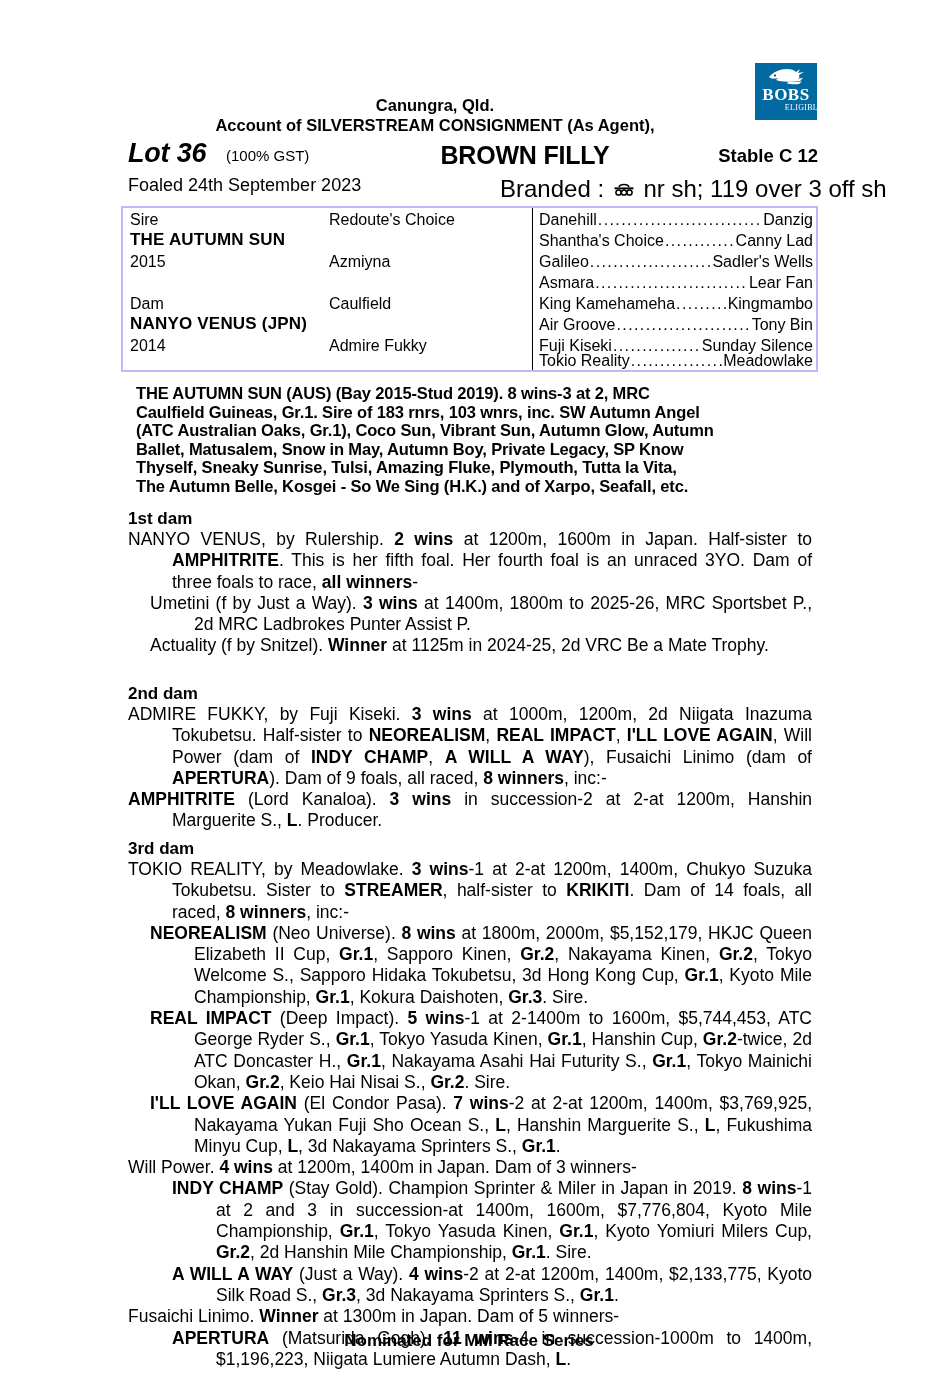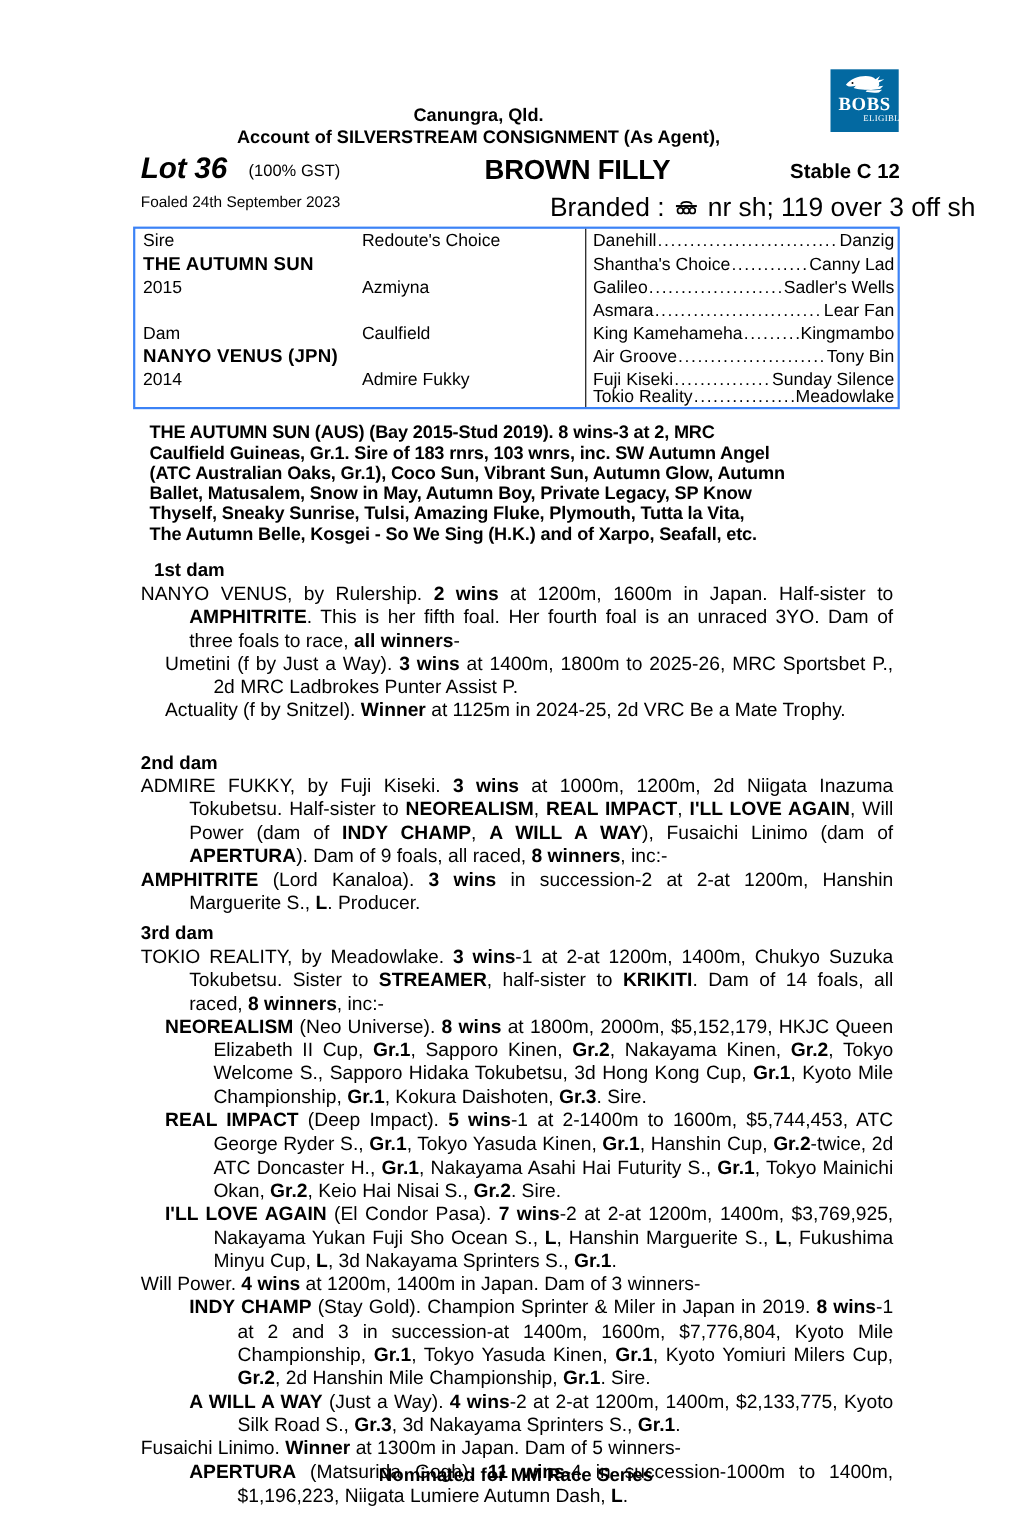--- a/index.html
+++ b/index.html
@@ -99,40 +99,40 @@
     position: absolute;
     right: 0; top: 4px;
     font-size: 18.5px;
     font-weight: bold;
   }
 
   .foaled {
     position: absolute;
     left: 128px;
     top: 175px;
-    font-size: 14px;
+    font-size: 18px;
     text-align: center;
   }
   .branded {
     position: absolute;
     left: 500px;
     top: 175px;
     font-size: 24px;
     white-space: nowrap;
   }
   .brand-glyph { display:inline-block; vertical-align:-3px; margin:0 1px; }
 
   
   .ped-table {
     position: absolute;
     left: 121px;
     top: 206px;
     width: 697px;
     height: 166px;
-    border: 2px solid #3b82f6;
+    border: 2px solid #c4b5fd;
     box-sizing: border-box;
   }
   .ped-inner { position: relative; width: 100%; height: 100%; }
   .ped-divider {
     position: absolute;
     left: 409px; top: 0; bottom: 0;
     width: 1px;
     background: #000;
   }
   .ped-row {
@@ -333,21 +333,21 @@
 
   <div class="sire-para">
     <span>THE AUTUMN SUN (AUS) (Bay 2015-Stud 2019). 8 wins-3 at 2, MRC</span>
     <span>Caulfield Guineas, Gr.1. Sire of 183 rnrs, 103 wnrs, inc. SW Autumn Angel</span>
     <span>(ATC Australian Oaks, Gr.1), Coco Sun, Vibrant Sun, Autumn Glow, Autumn</span>
     <span>Ballet, Matusalem, Snow in May, Autumn Boy, Private Legacy, SP Know</span>
     <span>Thyself, Sneaky Sunrise, Tulsi, Amazing Fluke, Plymouth, Tutta la Vita,</span>
     <span>The Autumn Belle, Kosgei - So We Sing (H.K.) and of Xarpo, Seafall, etc.</span>
   </div>
 
-  <div class="dam-head" style="top:509px;margin-left:12px;">1st dam</div>
+  <div class="dam-head" style="top:509px;">1st dam</div>
   <div class="dam-body" style="top:529px;">
     <p class="hang1">NANYO VENUS, by Rulership. <b>2 wins</b> at 1200m, 1600m in Japan. Half-sister to <b>AMPHITRITE</b>. This is her fifth foal. Her fourth foal is an unraced 3YO. Dam of three foals to race, <b>all winners</b>-</p>
     <p class="hang2">Umetini (f by Just a Way). <b>3 wins</b> at 1400m, 1800m to 2025-26, MRC Sportsbet P., 2d MRC Ladbrokes Punter Assist P.</p>
     <p class="hang2">Actuality (f by Snitzel). <b>Winner</b> at 1125m in 2024-25, 2d VRC Be a Mate Trophy.</p>
   </div>
 
   <div class="dam-head" style="top:684px;">2nd dam</div>
   <div class="dam-body" style="top:704px;">
     <p class="hang1">ADMIRE FUKKY, by Fuji Kiseki. <b>3 wins</b> at 1000m, 1200m, 2d Niigata Inazuma Tokubetsu. Half-sister to <b>NEOREALISM</b>, <b>REAL IMPACT</b>, <b>I'LL LOVE AGAIN</b>, Will Power (dam of <b>INDY CHAMP</b>, <b>A WILL A WAY</b>), Fusaichi Linimo (dam of <b>APERTURA</b>). Dam of 9 foals, all raced, <b>8 winners</b>, inc:-</p>
     <p class="hang1"><b>AMPHITRITE</b> (Lord Kanaloa). <b>3 wins</b> in succession-2 at 2-at 1200m, Hanshin Marguerite S., <b>L</b>. Producer.</p>

